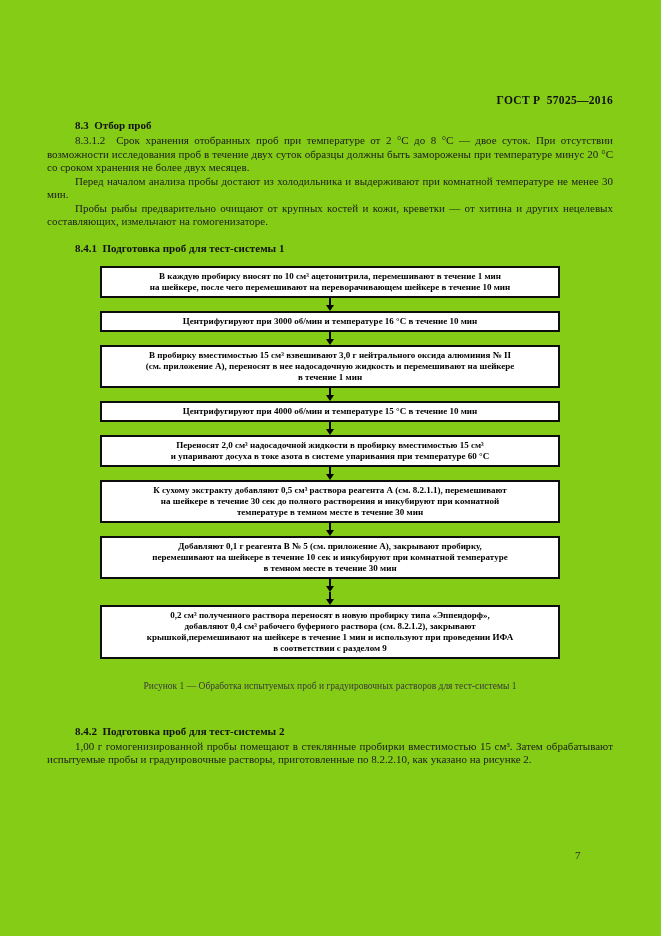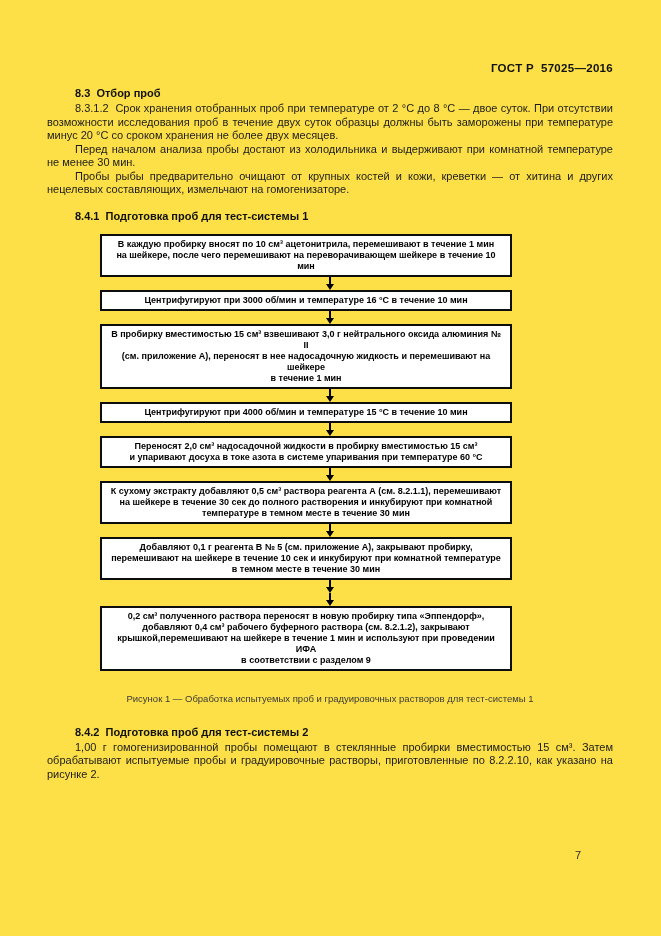--- a/index.html
+++ b/index.html
@@ -1,24 +1,24 @@
 <!DOCTYPE html>
 <html><head>
 <meta charset="utf-8">
 <style>
   html,body { margin:0; padding:0; background:#ffffff; }
   .page {
     position: relative;
     width: 661px;
     height: 936px;
-    background: #fde047;
-    font-family: Liberation Sans, sans-serif;
+    background: #84cc16;
+    font-family: Liberation Serif, serif;
     color: #1c1c1c;
     box-sizing: border-box;
-    padding: 62px 48px 0 47px;
+    padding: 94px 48px 0 47px;
     overflow: hidden;
   }
   .doc-header {
     text-align: right;
     font-size: 11.5px;
     font-weight: bold;
     letter-spacing: 0.3px;
     color: #111;
     margin-bottom: 2px;
   }
@@ -36,21 +36,21 @@
     text-indent: 28px;
     margin: 0 0 0 0;
     color: #1c1c1c;
   }
   .flowchart {
     width: 460px;
     margin: 12px auto 0 auto;
   }
   .fc-box {
     box-sizing: border-box;
-    width: 412px;
+    width: 460px;
     border: 2px solid #0d0d0d;
     padding: 3px 6px;
     font-size: 9px;
     line-height: 11px;
     font-weight: bold;
     text-align: center;
     white-space: pre-line;
     color: #000;
     background: #fff;
   }
@@ -71,21 +71,21 @@
     border-left: 4px solid transparent;
     border-right: 4px solid transparent;
     border-top: 6px solid #000;
   }
   .caption {
     margin: 22px 0 0 0;
     text-align: center;
     font-size: 9.5px;
     color: #3a3a3a;
   }
-  .after-caption { margin-top: 22px; }
+  .after-caption { margin-top: 34px; }
   .page-number {
     position: absolute;
     left: 575px;
     top: 849px;
     font-size: 11px;
     color: #2a2a2a;
   }
 </style>
 </head>
 <body>

